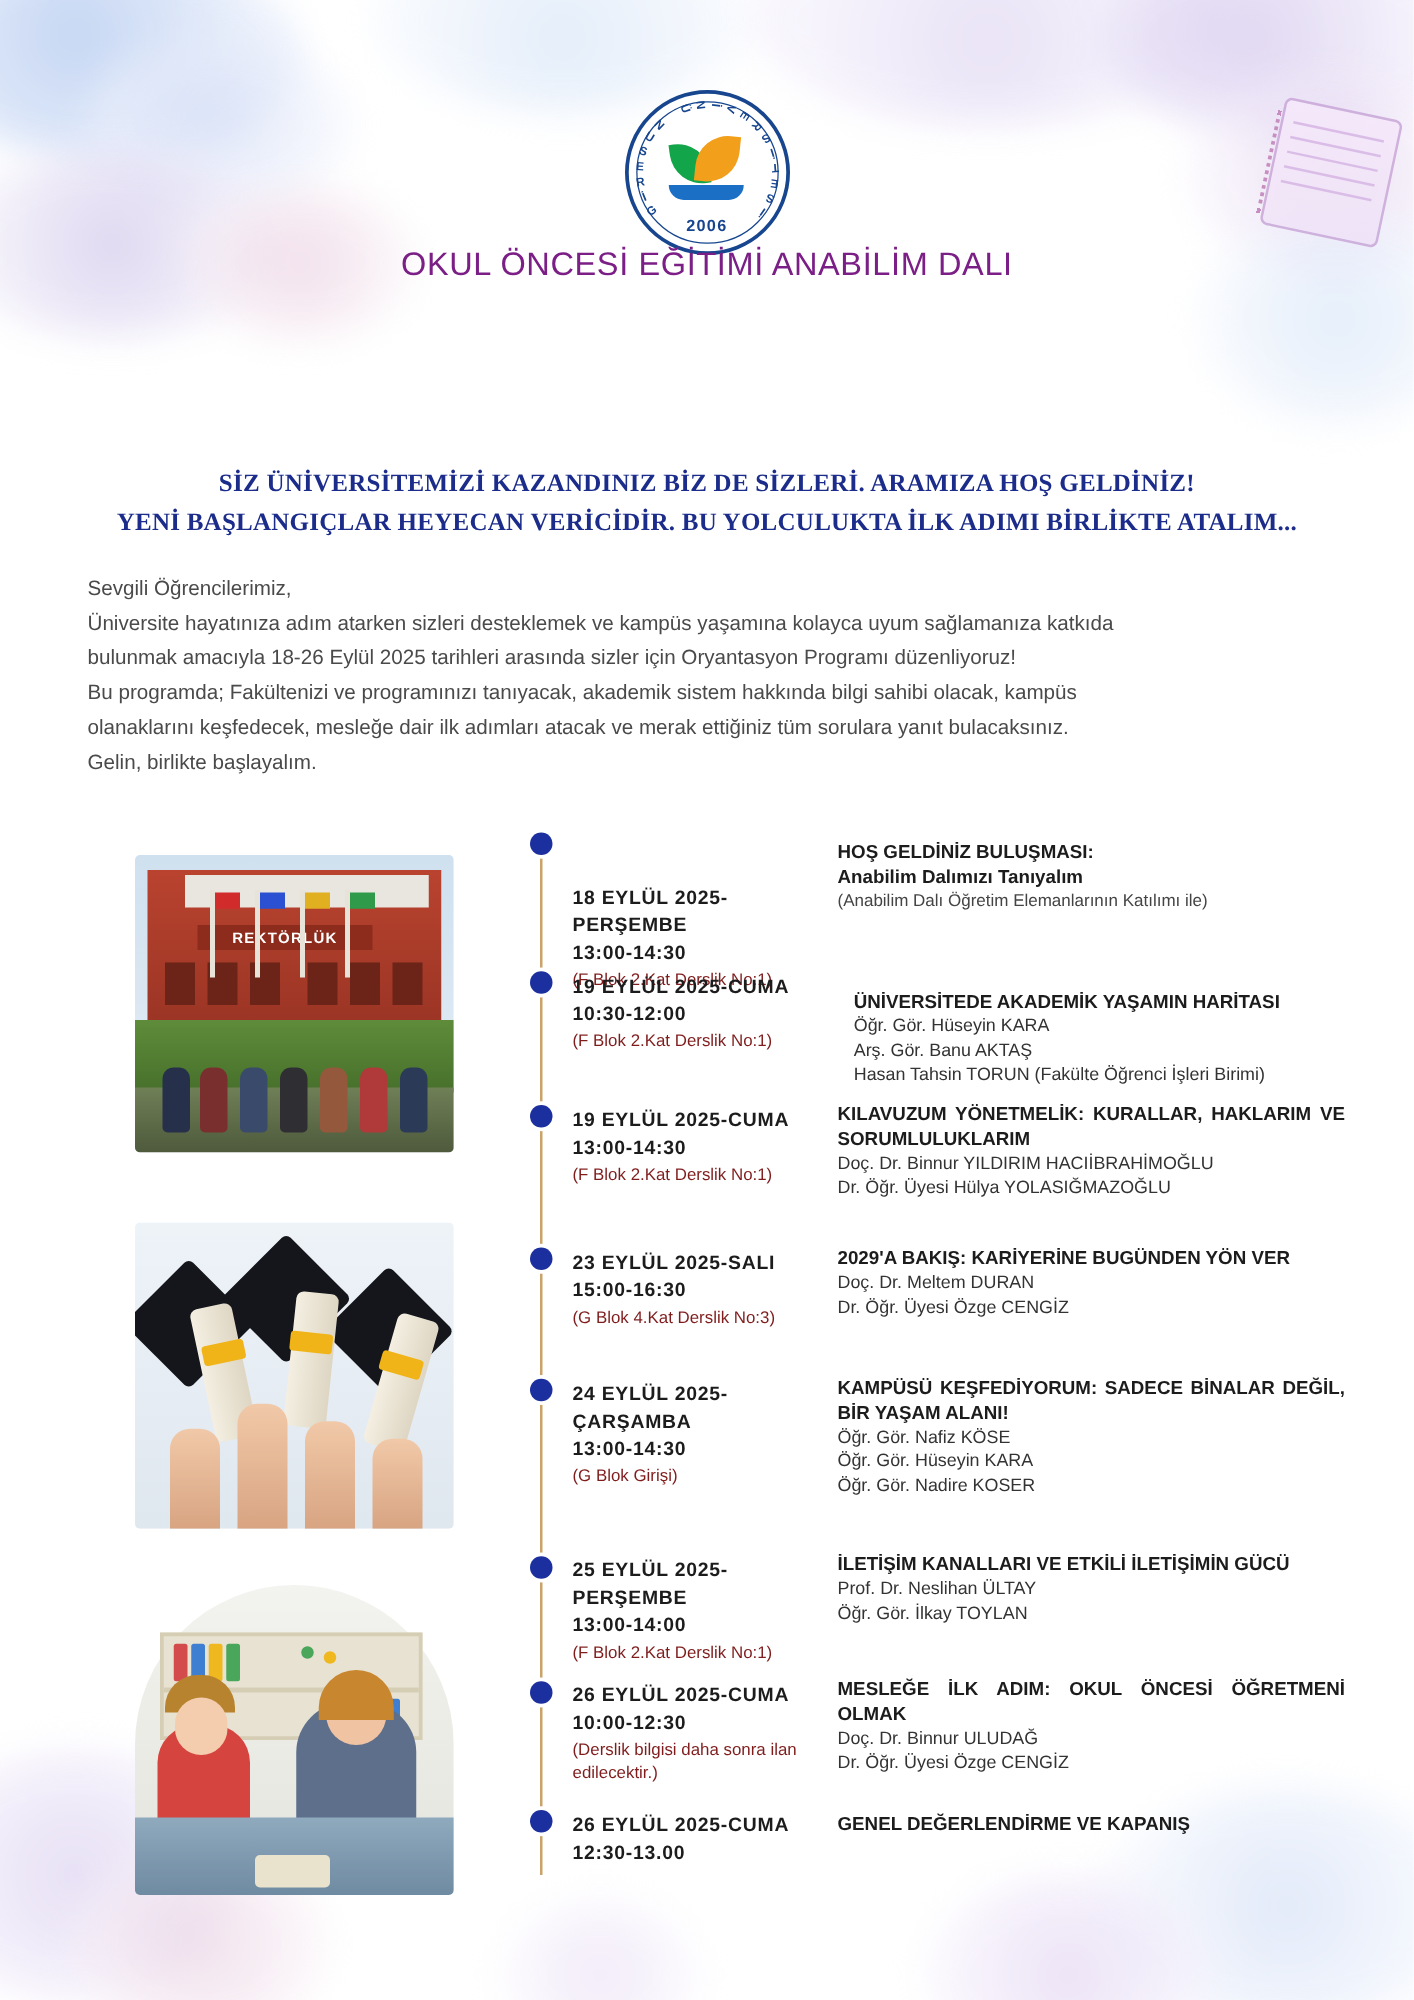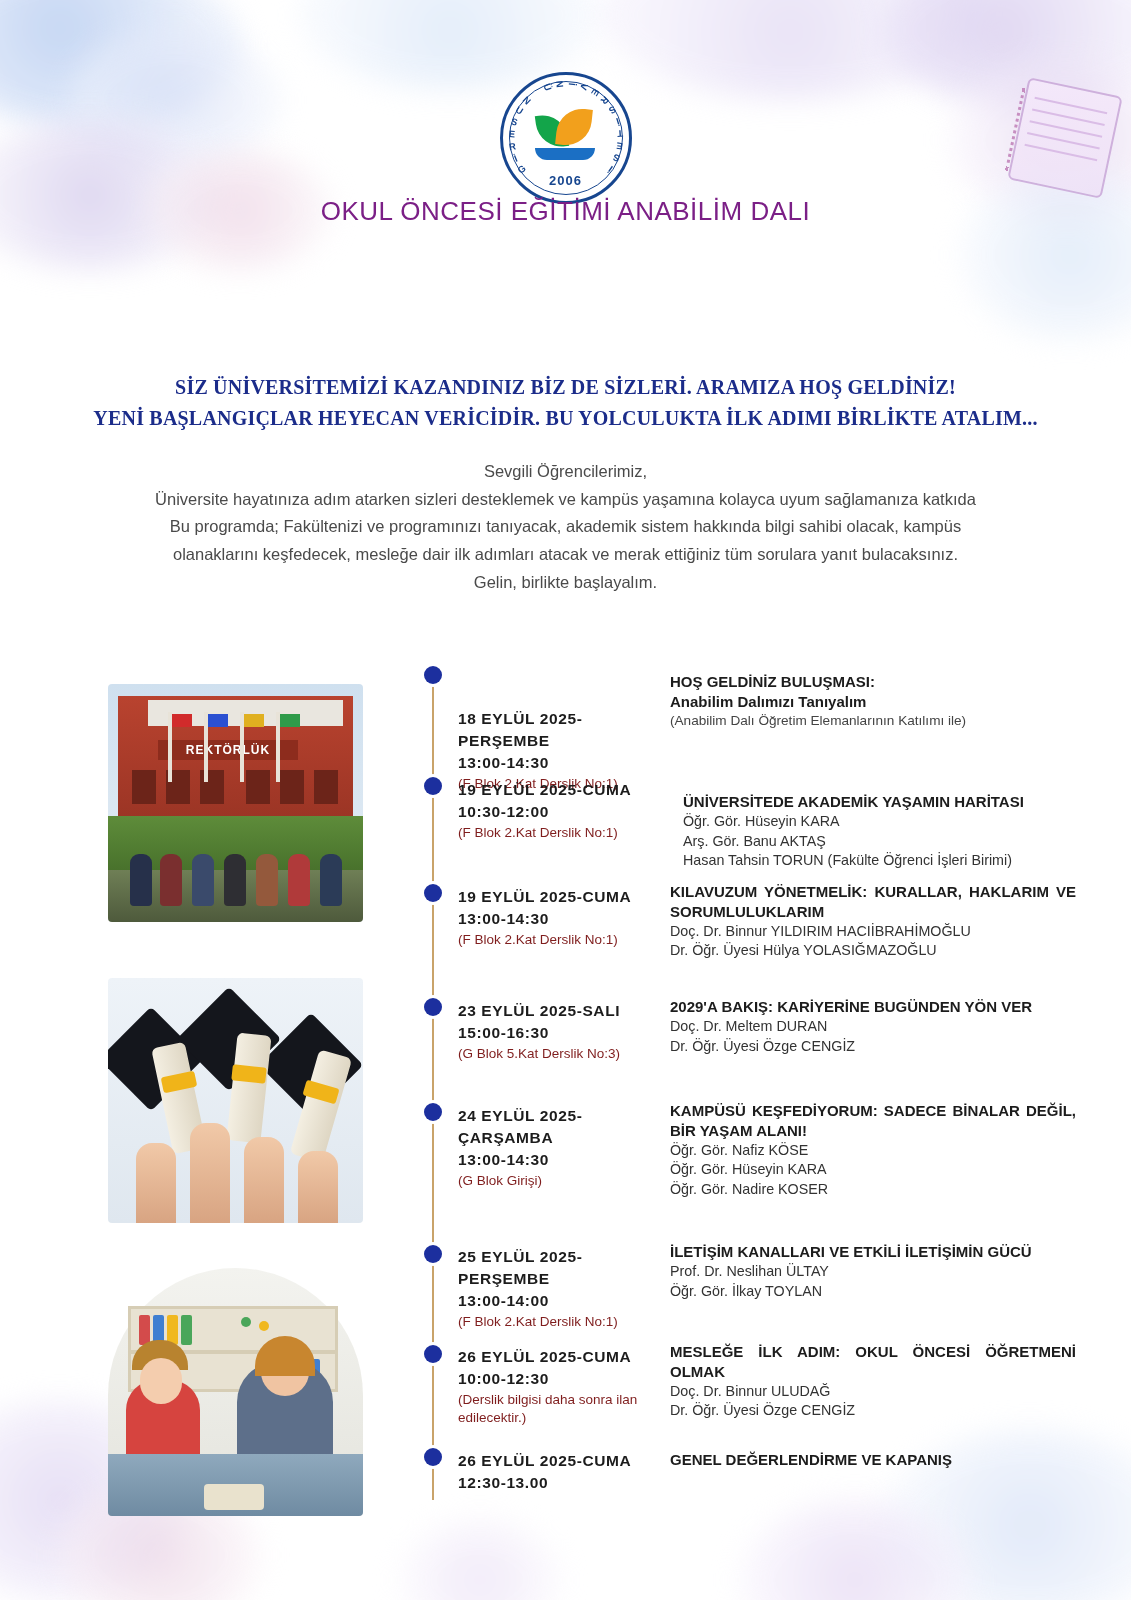--- a/index.html
+++ b/index.html
@@ -88,21 +88,21 @@
     font-size: 30px; color:#1c1c1c; font-weight:bold; line-height:1.32;
     letter-spacing:1.2px;
   }
   .subtitle {
     position:absolute; left:0; right:0; top:372px; text-align:center;
     font-family:"Liberation Serif", serif;
     font-size:20px; color:#1b2c8a; font-weight:bold; line-height:1.55;
     letter-spacing:.2px;
   }
   .intro {
-    position:absolute; left:70px; right:70px; top:458px; text-align:center;
+    position:absolute; left:70px; right:70px; top:458px; text-align:left;
     font-size:16.5px; color:#4a4a4a; line-height:1.68;
   }
 
   
   .photo { position:absolute; overflow:hidden; }
   .ph1 { left:108px; top:684px; width:255px; height:238px; border-radius:4px; }
   .ph2 { left:108px; top:978px; width:255px; height:245px; border-radius:4px; }
   .ph3 { left:108px; top:1268px; width:255px; height:248px; border-radius:4px; }
 
   
@@ -224,20 +224,21 @@
 
   <div class="title1">OKUL ÖNCESİ EĞİTİMİ ANABİLİM DALI</div>
   <div class="subtitle">
     <div>SİZ ÜNİVERSİTEMİZİ KAZANDINIZ BİZ DE SİZLERİ. ARAMIZA HOŞ GELDİNİZ!</div>
     <div>YENİ BAŞLANGIÇLAR HEYECAN VERİCİDİR. BU YOLCULUKTA İLK ADIMI BİRLİKTE ATALIM...</div>
   </div>
 
   <div class="intro">
     <div>Sevgili Öğrencilerimiz,</div>
     <div>Üniversite hayatınıza adım atarken sizleri desteklemek ve kampüs yaşamına kolayca uyum sağlamanıza katkıda</div>
+    <div>bulunmak  amacıyla 18-26 Eylül 2025 tarihleri arasında sizler için Oryantasyon Programı düzenliyoruz!</div>
     <div>Bu programda; Fakültenizi ve programınızı tanıyacak, akademik sistem hakkında bilgi sahibi olacak, kampüs</div>
     <div>olanaklarını keşfedecek, mesleğe dair ilk adımları atacak ve merak ettiğiniz tüm sorulara yanıt bulacaksınız.</div>
     <div>Gelin, birlikte başlayalım.</div>
   </div>
 
   <div class="photo ph1">
     <div class="sky"></div>
     <div class="bld">
       <div class="bldtop"></div>
       <div class="sign">REKTÖRLÜK</div>
@@ -347,21 +348,21 @@
   <div class="ev-body" style="top:882px;">
     <div class="ev-title">KILAVUZUM YÖNETMELİK: KURALLAR, HAKLARIM VE SORUMLULUKLARIM</div>
     <div class="ev-sub">Doç. Dr. Binnur YILDIRIM HACIİBRAHİMOĞLU</div>
     <div class="ev-sub">Dr. Öğr. Üyesi Hülya YOLASIĞMAZOĞLU</div>
   </div>
 
   <div class="dot-node" style="top:998px;"></div>
   <div class="ev-date" style="top:1000px;">
     <span>23 EYLÜL 2025-SALI</span>
     <span class="ev-time">15:00-16:30</span>
-    <span class="ev-place">(G Blok 5.Kat Derslik No:3)</span>
+    <span class="ev-place">(G Blok 4.Kat Derslik No:3)</span>
   </div>
   <div class="ev-body" style="top:997px;">
     <div class="ev-title">2029'A BAKIŞ: KARİYERİNE BUGÜNDEN YÖN VER</div>
     <div class="ev-sub">Doç. Dr. Meltem DURAN</div>
     <div class="ev-sub">Dr. Öğr. Üyesi Özge CENGİZ</div>
   </div>
 
   <div class="dot-node" style="top:1103px;"></div>
   <div class="ev-date" style="top:1105px;">
     <span>24 EYLÜL 2025-ÇARŞAMBA</span>

